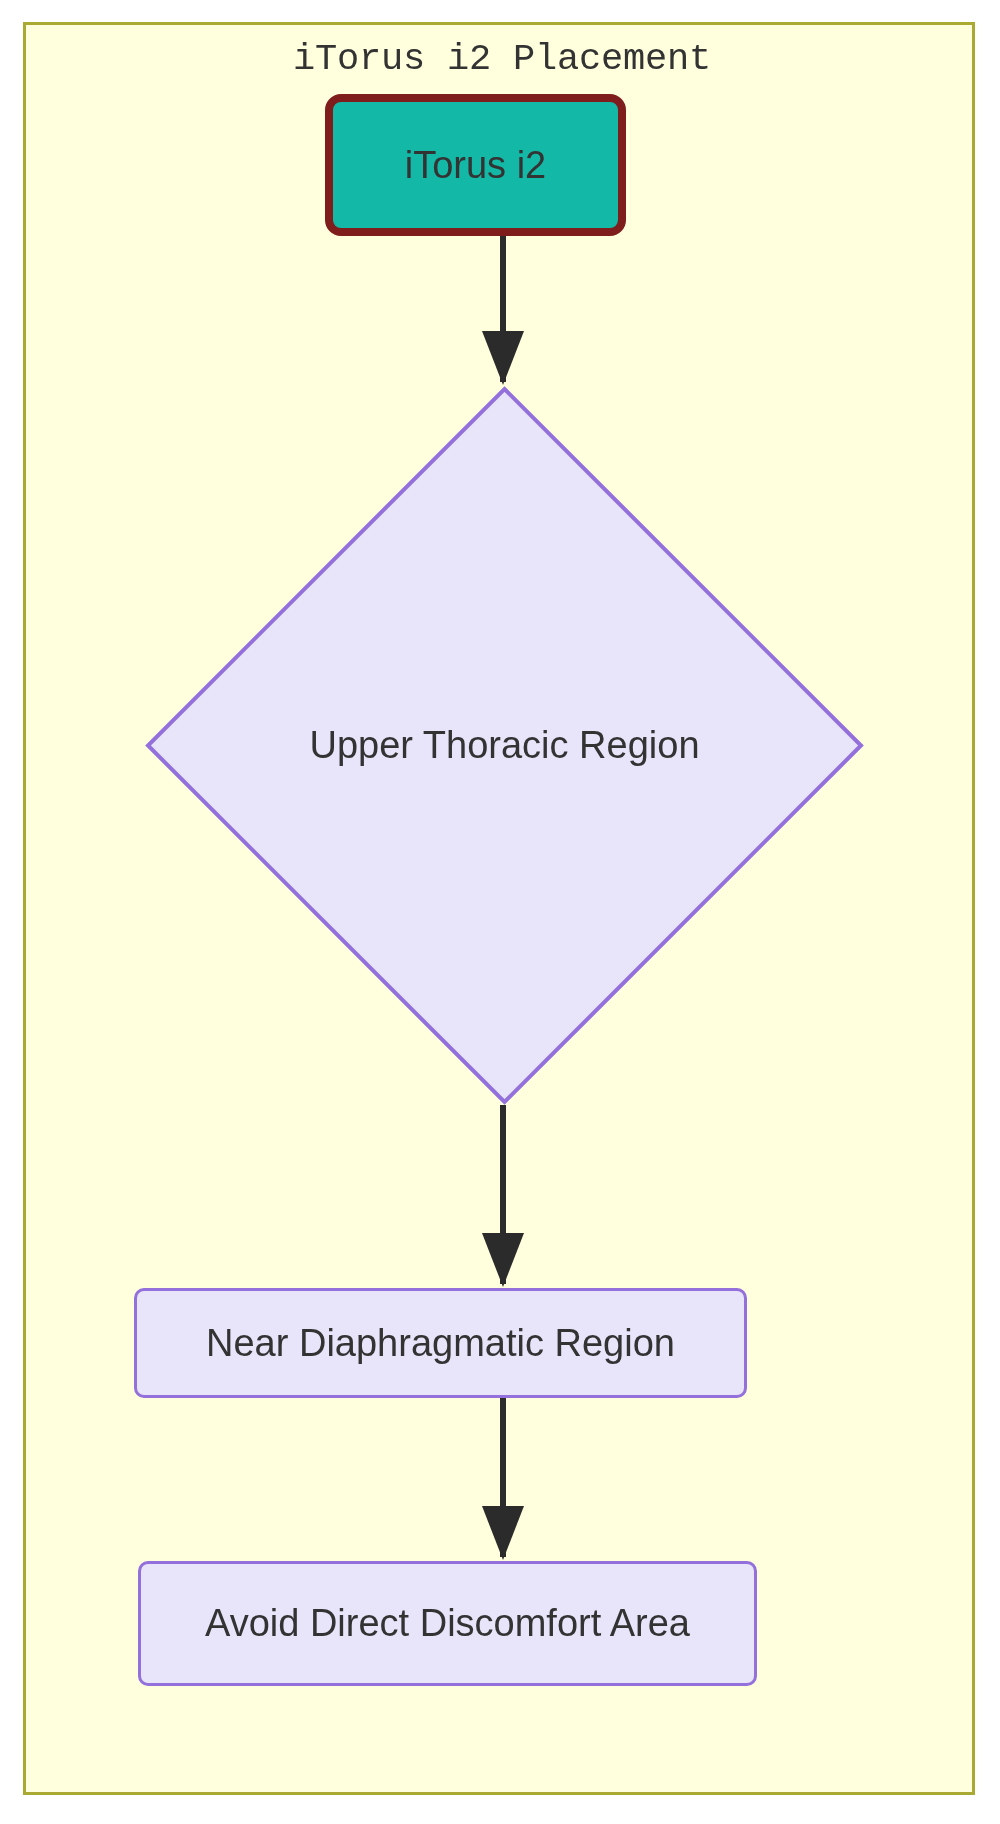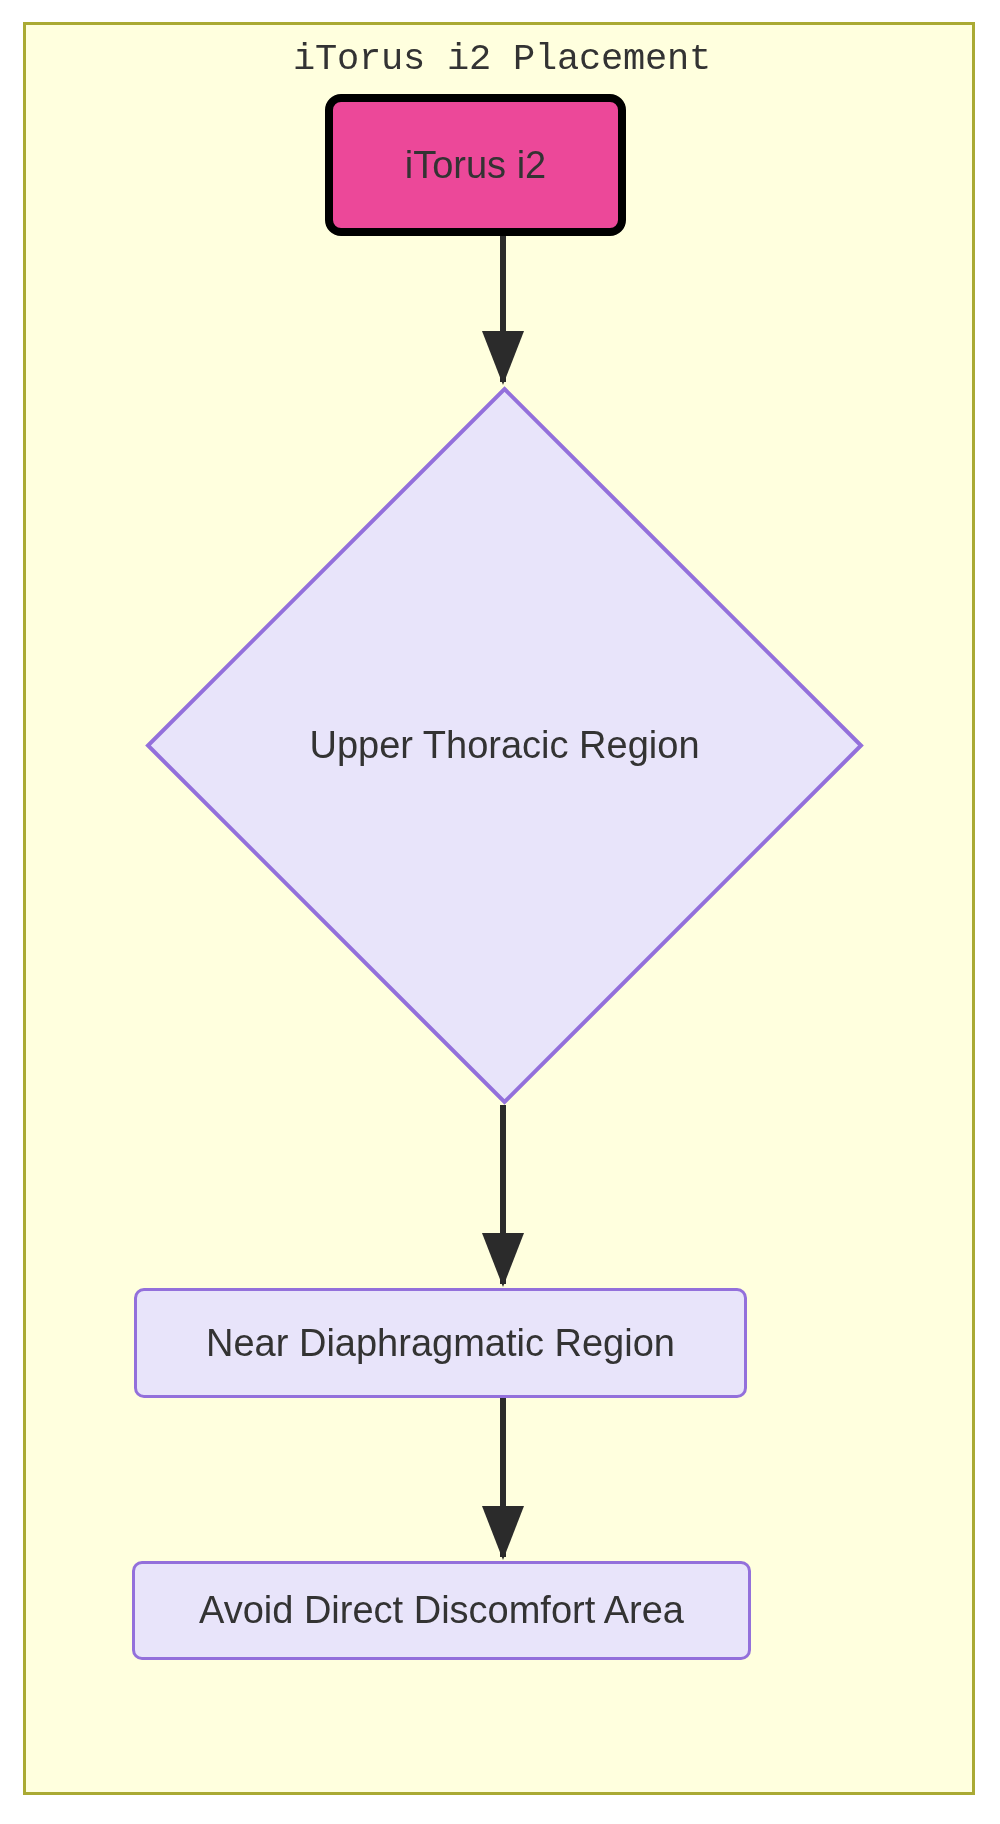--- a/index.html
+++ b/index.html
@@ -58,22 +58,22 @@
     text-align: center;
     color: #333333;
     white-space: nowrap;
   }
 
   .node-start {
     left: 299px;
     top: 69px;
     width: 301px;
     height: 142px;
-    background: #ec4899;
-    border: 8px solid #000000;
+    background: #14b8a6;
+    border: 8px solid #7f1d1d;
     border-radius: 16px;
     font-size: 38px;
   }
 
   .node-decision-wrap {
     left: 119px;
     top: 361px;
     width: 719px;
     height: 719px;
   }
@@ -108,24 +108,24 @@
   }
 
   .node-process-a {
     left: 108px;
     top: 1263px;
     width: 613px;
     height: 110px;
   }
 
   .node-process-b {
-    left: 106px;
+    left: 112px;
     top: 1536px;
     width: 619px;
-    height: 99px;
+    height: 125px;
   }
 </style>
 </head>
 <body>
 
 <div id="diagram-frame">
 
   <div class="diagram-title">iTorus i2 Placement</div>
 
   <svg class="edges-layer" viewBox="0 0 952 1773">

